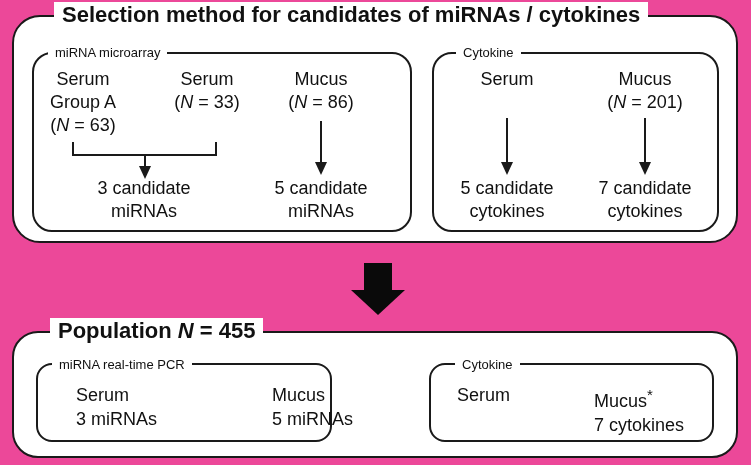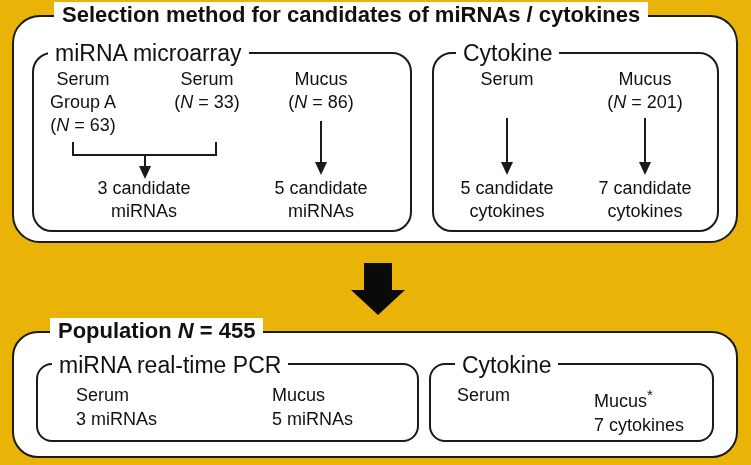--- a/index.html
+++ b/index.html
@@ -1,29 +1,29 @@
 <!DOCTYPE html>
 <html><head>
 <meta charset="utf-8">
 <style>
   html,body{margin:0;padding:0;background:#fff;}
   .canvas{
-    position:relative;width:751px;height:465px;background:#eab308;
+    position:relative;width:751px;height:465px;background:#ec4899;
     font-family:"Liberation Sans","DejaVu Sans",sans-serif;color:#111;
     overflow:hidden;
   }
   .box{position:absolute;background:#fff;box-sizing:border-box;}
   .outer{border:2.5px solid #1a1a1a;border-radius:28px;}
   .inner{border:2px solid #1a1a1a;border-radius:20px;}
   .legend{
     position:absolute;background:#fff;white-space:nowrap;
     padding:0 8px;line-height:26px;
   }
   .legend.big{font-size:22px;font-weight:bold;top:-15px;}
-  .legend.small{font-size:23px;line-height:24px;top:-13px;padding:0 7px;}
+  .legend.small{font-size:13px;line-height:24px;top:-13px;padding:0 7px;}
   .col{
     position:absolute;text-align:center;font-size:18px;line-height:23px;
     white-space:nowrap;
   }
   .lcol{
     position:absolute;text-align:left;font-size:18px;line-height:24px;
     white-space:nowrap;
   }
   .ital{font-style:italic;}
   .stem{position:absolute;width:2px;background:#1a1a1a;}
@@ -118,21 +118,21 @@
   </div>
 
   <div class="bigarrow">
     <div class="shaft"></div>
     <div class="point"></div>
   </div>
 
   <div class="box outer" style="left:12px;top:331px;width:726px;height:127px;border-radius:26px;">
     <span class="legend big" style="left:36px;"><span>Population </span><span class="ital">N</span><span> = 455</span></span>
 
-    <div class="box inner" style="left:22px;top:30px;width:383px;height:79px;border-radius:16px;">
+    <div class="box inner" style="left:22px;top:30px;width:296px;height:79px;border-radius:16px;">
       <span class="legend small" style="left:14px;top:-12px;">miRNA real-time PCR</span>
 
       <div class="lcol" style="left:38px;top:18px;">
         <div>Serum</div>
         <div>3 miRNAs</div>
       </div>
       <div class="lcol" style="left:234px;top:18px;">
         <div>Mucus</div>
         <div>5 miRNAs</div>
       </div>

